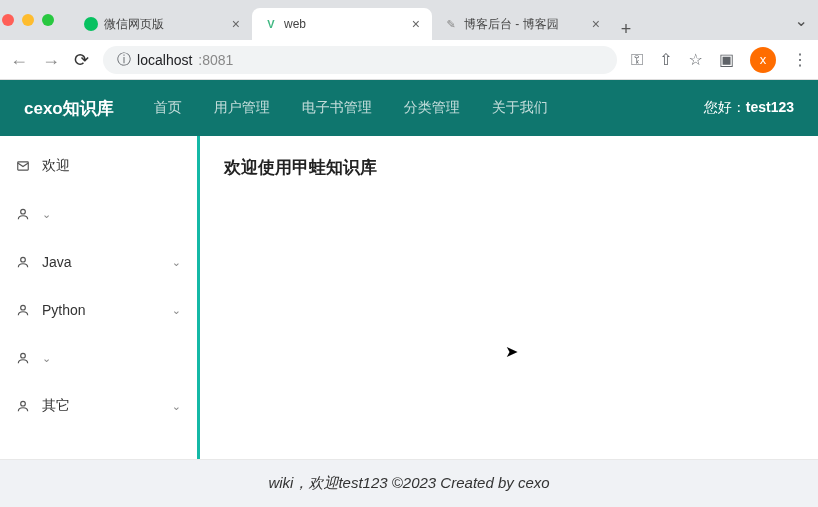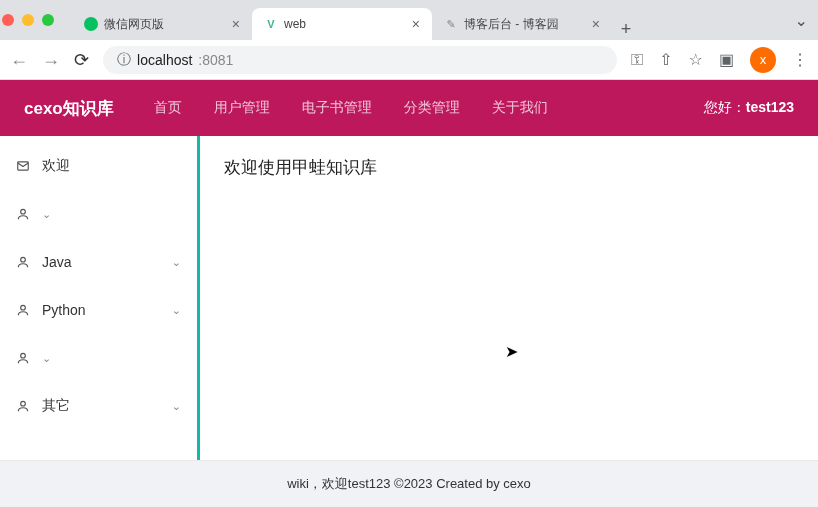--- a/index.html
+++ b/index.html
@@ -27,38 +27,38 @@
 .addressbar { flex: 1; display: flex; align-items: center; gap: 6px; background: #f1f3f4; border-radius: 20px; padding: 5px 14px; font-size: 14px; }
 .addr-info { color: #5f6368; }
 .addr-host { color: #202124; }
 .addr-port { color: #888; }
 .toolbar-icons { display: flex; align-items: center; gap: 16px; color: #5f6368; }
 .toolbar-icons > * { font-size: 16px; }
 .avatar { width: 26px; height: 26px; border-radius: 50%; background: #ff6d00; color: #fff; display: flex; align-items: center; justify-content: center; font-size: 13px; }
 
 
 .app { display: flex; flex-direction: column; height: calc(507px - 80px); }
-.header { background: #be185d; color: #fff; display: flex; align-items: center; padding: 0 24px; height: 56px; }
+.header { background: #0f766e; color: #fff; display: flex; align-items: center; padding: 0 24px; height: 56px; }
 .brand { font-size: 17px; font-weight: bold; }
 .nav { display: flex; margin-left: 40px; gap: 32px; }
 .nav-item { color: rgba(255,255,255,0.75); font-size: 14px; cursor: pointer; }
 .spacer { flex: 1; }
 .welcome-user { font-size: 14px; }
 
 .body { display: flex; flex: 1; background: #fff; }
 .sidebar { width: 200px; border-right: 3px solid #14b8a6; padding: 6px 0; }
 .menu-item { display: flex; align-items: center; padding: 0 16px; height: 48px; font-size: 14px; color: #333; cursor: pointer; }
 .menu-item .micon { width: 16px; margin-right: 10px; color: #555; display: inline-flex; }
 .menu-item .label { flex: 1; }
 .menu-item .chev { color: #888; font-size: 11px; }
 
 .content { flex: 1; padding: 20px 24px; }
-.content h2 { font-size: 17px; font-weight: normal; color: #222; }
+.content h2 { font-size: 17px; font-weight: bold; color: #222; }
 
-.footer { background: #f0f2f5; text-align: center; padding: 14px 0; font-size: 13px; color: #333; border-top: 1px solid #e8e8e8; }
+.footer { background: #f0f2f5; text-align: center; padding: 14px 0; font-size: 15px; color: #333; border-top: 1px solid #e8e8e8; font-style: italic; }
 
 .cursor { position: absolute; left: 505px; top: 342px; font-size: 16px; color: #000; pointer-events: none; }
 
 svg { width: 14px; height: 14px; }
 </style>
 </head>
 <body>
 
 <div class="browser-top">
   <div class="traffic">

